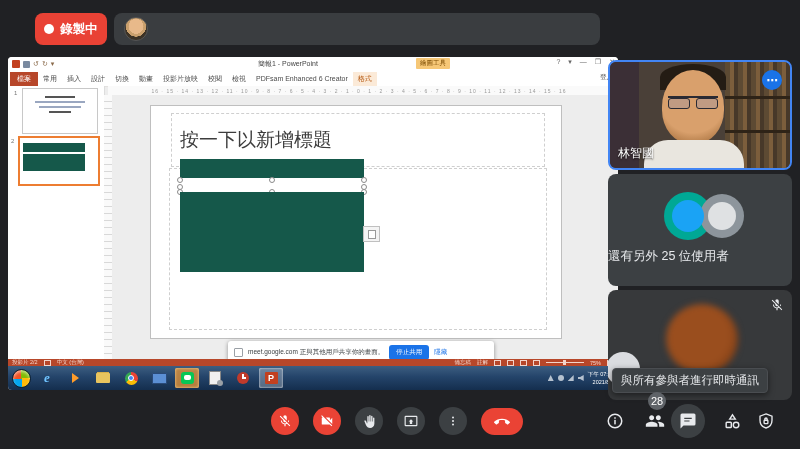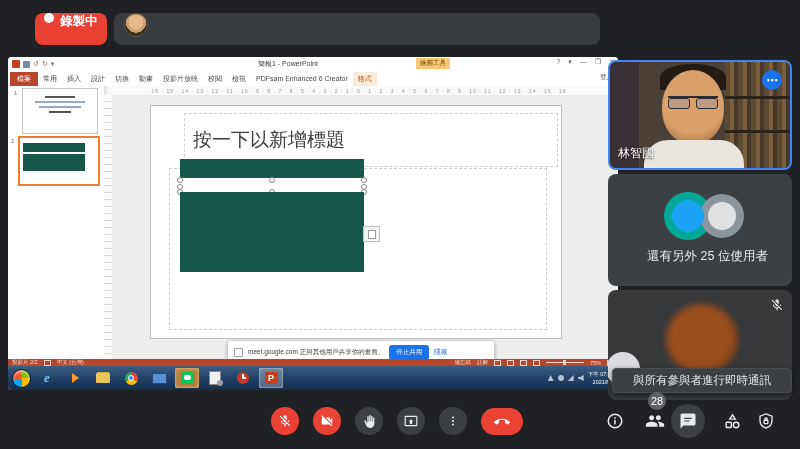--- a/index.html
+++ b/index.html
@@ -1,18 +1,18 @@
 <!DOCTYPE html>
 <html><head>
 <meta charset="utf-8">
 <style>
   html,body{margin:0;padding:0;background:#111;font-family:"Liberation Sans","DejaVu Sans",sans-serif;}
   .stage{position:relative;width:800px;height:449px;background:#202124;overflow:hidden;}
   .a{position:absolute;}
-  .pill{border-radius:8px;display:flex;}
+  .pill{border-radius:8px;display:flex;align-items:center;}
   .ell{white-space:nowrap;overflow:hidden;text-overflow:ellipsis;}
   
   .rec-pill{left:35px;top:13px;width:72px;height:32px;background:#e94235;color:#fff;font-size:12.5px;justify-content:center;gap:6px;font-weight:bold;}
   .rec-dot{width:10px;height:10px;border-radius:50%;background:#fff;display:inline-block;}
   .share-pill{left:114px;top:13px;width:486px;height:32px;background:#3a3d40;color:#e8eaed;font-size:13px;gap:10px;padding-left:10px;box-sizing:border-box;}
   .avatar{width:22px;height:22px;border-radius:50%;background:radial-gradient(circle at 50% 38%,#e8b98a 0 42%,#caa06d 43% 58%,#3c3225 59%);border:1px solid #555;}
   
   .share-screen{left:8px;top:57px;width:610px;height:333px;background:#ededed;border-radius:4px;overflow:hidden;}
   .ppt-titlebar{left:0;top:0;right:0;height:14px;background:#fff;display:flex;align-items:center;font-size:6.5px;color:#555;}
   .qat{display:flex;align-items:center;gap:3px;padding-left:4px;}
@@ -31,21 +31,21 @@
   .slide-panel{left:0;top:29px;width:96px;bottom:31px;background:#fff;border-right:1px solid #ddd;}
   .thumb-num{position:absolute;font-size:6px;color:#777;}
   .thumb{position:absolute;background:#fff;border:1px solid #c8c8c8;}
   .thumb2{border:2px solid #ed7d31;}
   .tline{position:absolute;height:2px;background:#9aa7c0;}
   .gbar{position:absolute;background:#15584a;}
   .vruler{left:96px;top:38px;width:8px;bottom:31px;background:repeating-linear-gradient(#fafafa 0 6px,#d8d8d8 6px 7px);}
   .edit-area{left:104px;top:38px;right:0;bottom:31px;background:#ededed;}
   .canvas{position:absolute;left:38px;top:10px;width:410px;height:232px;background:#fff;border:1px solid #bfbfbf;}
   .ph{position:absolute;border:1px dashed #cfcfcf;}
-  .ph-title{left:33px;top:7px;width:372px;height:52px;display:flex;align-items:center;}
+  .ph-title{left:20px;top:7px;width:372px;height:52px;display:flex;align-items:center;}
   .ph-title span{font-family:"Liberation Serif","DejaVu Serif",serif;font-size:19px;color:#3d3d3d;padding-left:8px;}
   .ph-body{left:18px;top:62px;width:376px;height:160px;}
   .handle{position:absolute;width:4px;height:4px;border:1px solid #8a8a8a;background:#fff;border-radius:50%;}
   .meet-bar{left:220px;top:284px;width:266px;height:22px;background:#fff;border-radius:3px;box-shadow:0 1px 4px rgba(0,0,0,.4);display:flex;align-items:center;gap:5px;padding:0 6px;box-sizing:border-box;font-size:6.5px;color:#3c4043;}
   .stop-btn{background:#1a73e8;color:#fff;border-radius:3px;padding:3px 7px;font-size:6.5px;}
   .hide-btn{color:#1a73e8;font-size:6.5px;}
   .statusbar{left:0;right:0;top:302px;height:7px;background:#b7472a;color:#f3d5cb;font-size:5.5px;display:flex;align-items:center;justify-content:space-between;padding:0 4px;}
   .statusbar .grp{display:flex;align-items:center;gap:6px;white-space:nowrap;}
   .vicon{width:5px;height:4px;border:1px solid #f3d5cb;display:inline-block;}
   .zoomline{width:38px;height:1px;background:#f3d5cb;position:relative;display:inline-block;}
@@ -66,25 +66,25 @@
   .curtain{position:absolute;left:0;top:0;width:16%;height:100%;background:#3b2f36;}
   .head{position:absolute;left:52px;top:8px;width:62px;height:74px;border-radius:50% 50% 46% 46%;background:radial-gradient(circle at 50% 42%,#d9a06c 0 60%,#b9824f 78%);}
   .hair{position:absolute;left:50px;top:2px;width:66px;height:26px;border-radius:50% 50% 0 0;background:#241c14;}
   .glasses{position:absolute;left:58px;top:34px;width:50px;height:10px;border-top:2px solid #2a2a33;display:flex;justify-content:space-between;}
   .glasses i{width:20px;height:9px;border:1.5px solid #2a2a33;border-radius:3px;background:rgba(120,140,200,.25);}
   .shirt{position:absolute;left:34px;top:78px;width:100px;height:32px;border-radius:24px 24px 0 0;background:#e9e6df;}
   .name-label{position:absolute;left:8px;bottom:6px;color:#fff;font-size:12px;text-shadow:0 1px 2px rgba(0,0,0,.8);}
   .more-circle{position:absolute;right:8px;top:8px;width:20px;height:20px;border-radius:50%;background:#1a73e8;color:#fff;display:flex;align-items:center;justify-content:center;font-size:11px;font-weight:bold;}
   .tile-users{top:174px;height:112px;}
   .uc{position:absolute;border-radius:50%;}
-  .more-users-label{position:absolute;left:0;right:0;top:74px;text-align:center;color:#e8eaed;font-size:12.5px;margin-left:15px;}
+  .more-users-label{position:absolute;left:0;right:0;top:74px;color:#e8eaed;font-size:12.5px;}
   .tile-cam{top:290px;height:110px;background:#37393b;}
   .blur-face{position:absolute;left:58px;top:14px;width:72px;height:70px;border-radius:50%;background:radial-gradient(circle at 45% 45%,#9a4e1e 0 55%,#7c3c14 80%);filter:blur(3px);}
   .gray-peer{position:absolute;left:-2px;top:62px;width:34px;height:34px;border-radius:50%;background:#dadce0;}
-  .tooltip{left:612px;top:368px;background:#3c4043;border:1px solid #4a4d51;border-radius:4px;color:#e8eaed;font-size:11.5px;padding:4px 20px;box-shadow:0 2px 6px rgba(0,0,0,.5);z-index:5;white-space:nowrap;}
+  .tooltip{left:612px;top:368px;background:#3c4043;border:1px solid #4a4d51;border-radius:4px;color:#e8eaed;font-size:11.5px;padding:4px 8px;box-shadow:0 2px 6px rgba(0,0,0,.5);z-index:5;white-space:nowrap;}
   .badge{left:648px;top:392px;width:18px;height:18px;border-radius:50%;background:#5f6368;color:#fff;font-size:11px;display:flex;align-items:center;justify-content:center;z-index:6;}
   
   .meeting-title{left:16px;top:412px;color:#e8eaed;font-size:14.5px;}
   .cbtn{top:407px;width:28px;height:28px;border-radius:50%;display:flex;align-items:center;justify-content:center;}
   .cbtn.red{background:#ea4335;}
   .cbtn.dark{background:#3c4043;}
   .hangup{left:481px;top:408px;width:42px;height:27px;border-radius:14px;background:#ea4335;display:flex;align-items:center;justify-content:center;}
   .ricon{top:409px;width:24px;height:24px;display:flex;align-items:center;justify-content:center;color:#e8eaed;}
   .chat-circle{left:671px;top:404px;width:34px;height:34px;border-radius:50%;background:#3c4043;display:flex;align-items:center;justify-content:center;}
   svg{display:block;}

